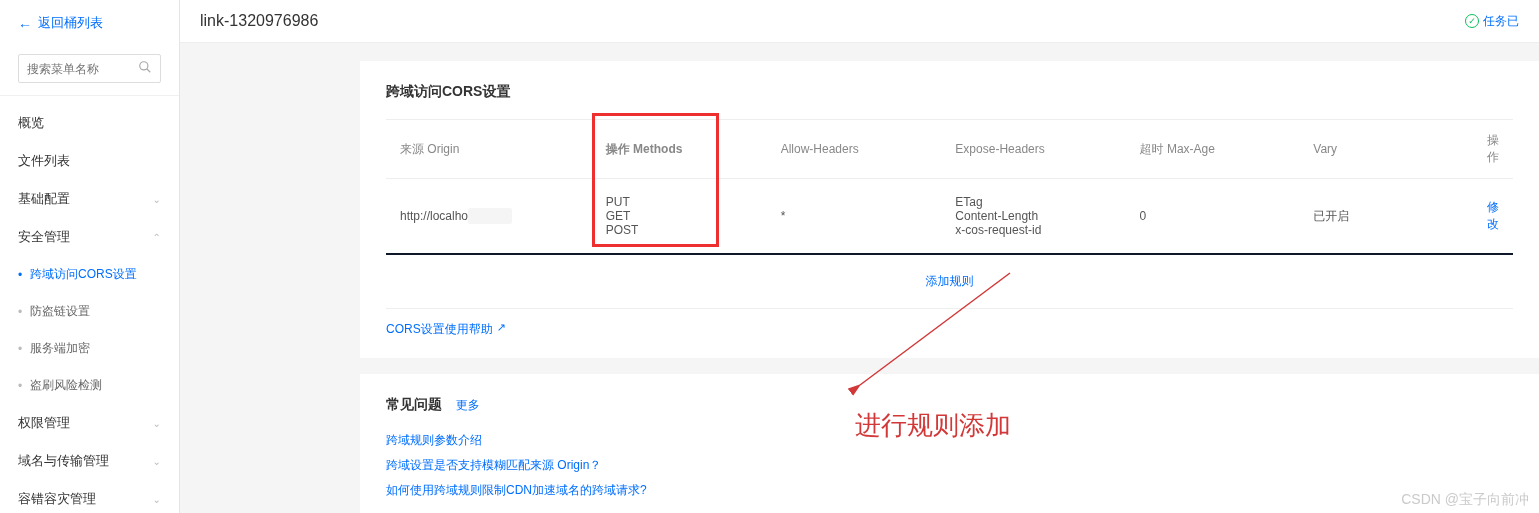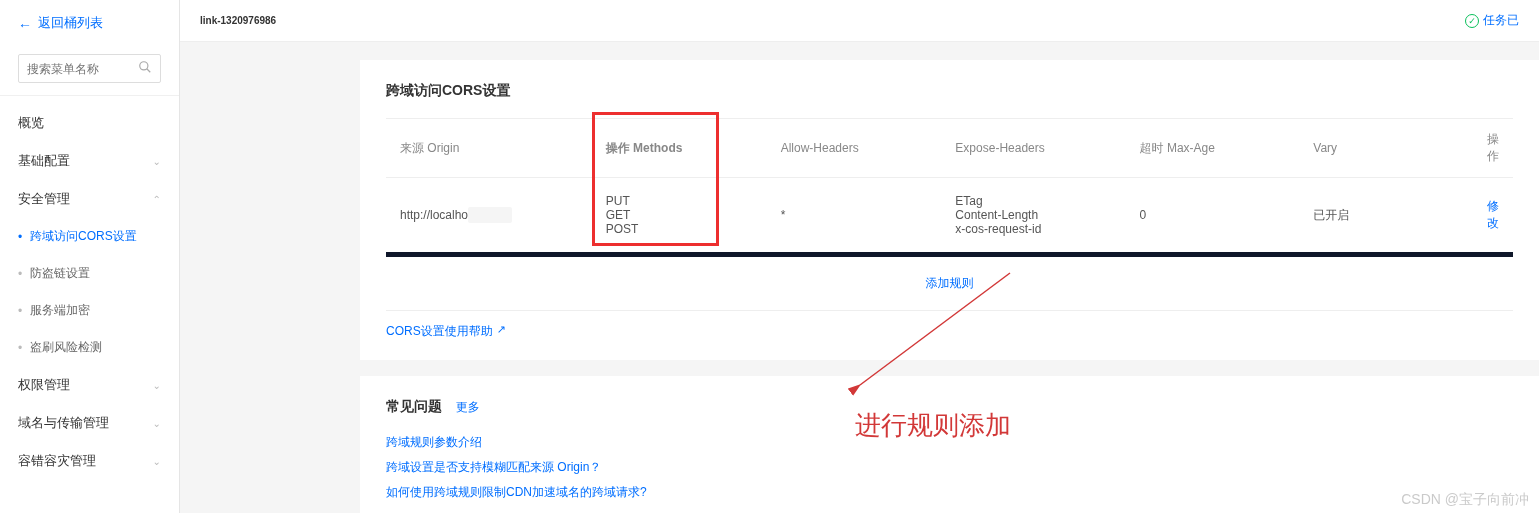--- a/index.html
+++ b/index.html
@@ -18,33 +18,33 @@
     .nav { list-style: none; }
     .nav-item { padding: 10px 18px; font-size: 13px; color: #333; cursor: pointer; display: flex; align-items: center; justify-content: space-between; }
     .nav-item.sub { padding-left: 30px; font-size: 12px; color: #666; }
     .nav-item.sub::before { content: "•"; position: absolute; margin-left: -12px; color: #bbb; }
     .nav-item.active { color: #006eff; }
     .nav-item.active::before { color: #006eff; }
     .chevron { color: #bbb; font-size: 10px; }
     
     .main { flex: 1; background: #f5f5f5; overflow: hidden; }
     .header-bar { background: #fff; padding: 12px 20px; display: flex; justify-content: space-between; align-items: center; border-bottom: 1px solid #eee; }
-    .bucket-name { font-size: 10px; font-weight: 700; color: #333; }
+    .bucket-name { font-size: 16px; font-weight: 400; color: #333; }
     .task-status { display: flex; align-items: center; color: #006eff; font-size: 12px; gap: 4px; }
     .task-check { width: 14px; height: 14px; border: 1.5px solid #0abf5b; border-radius: 50%; display: inline-flex; align-items: center; justify-content: center; color: #0abf5b; font-size: 9px; }
     
     .content-spacer { height: 18px; }
     
     .panel { background: #fff; margin: 0 0 16px 0; padding: 22px 14px 20px 14px; }
     .panel-inner { padding: 0 12px; }
     .panel-title { font-size: 14px; font-weight: 600; margin-bottom: 18px; }
     
     .table { width: 100%; border-collapse: collapse; }
     .table th { text-align: left; font-weight: 500; color: #888; font-size: 12px; padding: 12px 14px; border-top: 1px solid #eee; border-bottom: 1px solid #eee; }
-    .table td { padding: 16px 14px; font-size: 12px; color: #555; border-bottom: 5px solid #0f172a; vertical-align: middle; }
+    .table td { padding: 16px 14px; font-size: 12px; color: #555; border-bottom: 2px solid #0f172a; vertical-align: middle; }
     .origin-cell { position: relative; }
     .origin-blur { position: absolute; left: 82px; top: 50%; transform: translateY(-50%); width: 44px; height: 16px; background: #f5f5f5; border-radius: 2px; }
     .methods-col { position: relative; }
     .red-box { position: absolute; border: 3px solid #ed2f2f; pointer-events: none; }
     .action-link { color: #006eff; cursor: pointer; }
     
     .add-rule-row td { text-align: center; padding: 18px; border-bottom: 1px solid #eee; }
     .add-rule { color: #006eff; cursor: pointer; font-size: 12px; }
     
     .help-link { color: #006eff; font-size: 12px; cursor: pointer; display: inline-flex; align-items: flex-start; gap: 4px; margin-top: 12px; }
@@ -76,20 +76,23 @@
           <svg width="14" height="14" viewBox="0 0 24 24" fill="none" stroke="currentColor" stroke-width="2">
               <circle cx="10" cy="10" r="7"></circle>
               <line x1="21" y1="21" x2="15" y2="15"></line>
             </svg>
         </span>
       </div>
     </div>
     <ul class="nav">
       <li class="nav-item">
           <span>概览</span>
+        </li>
+      <li class="nav-item">
+          <span>文件列表</span>
         </li>
       <li class="nav-item">
           <span>基础配置</span>
           <span class="chevron">⌄</span>
         </li>
       <li class="nav-item">
           <span>安全管理</span>
           <span class="chevron">⌃</span>
         </li>
       <li class="nav-item sub active">

